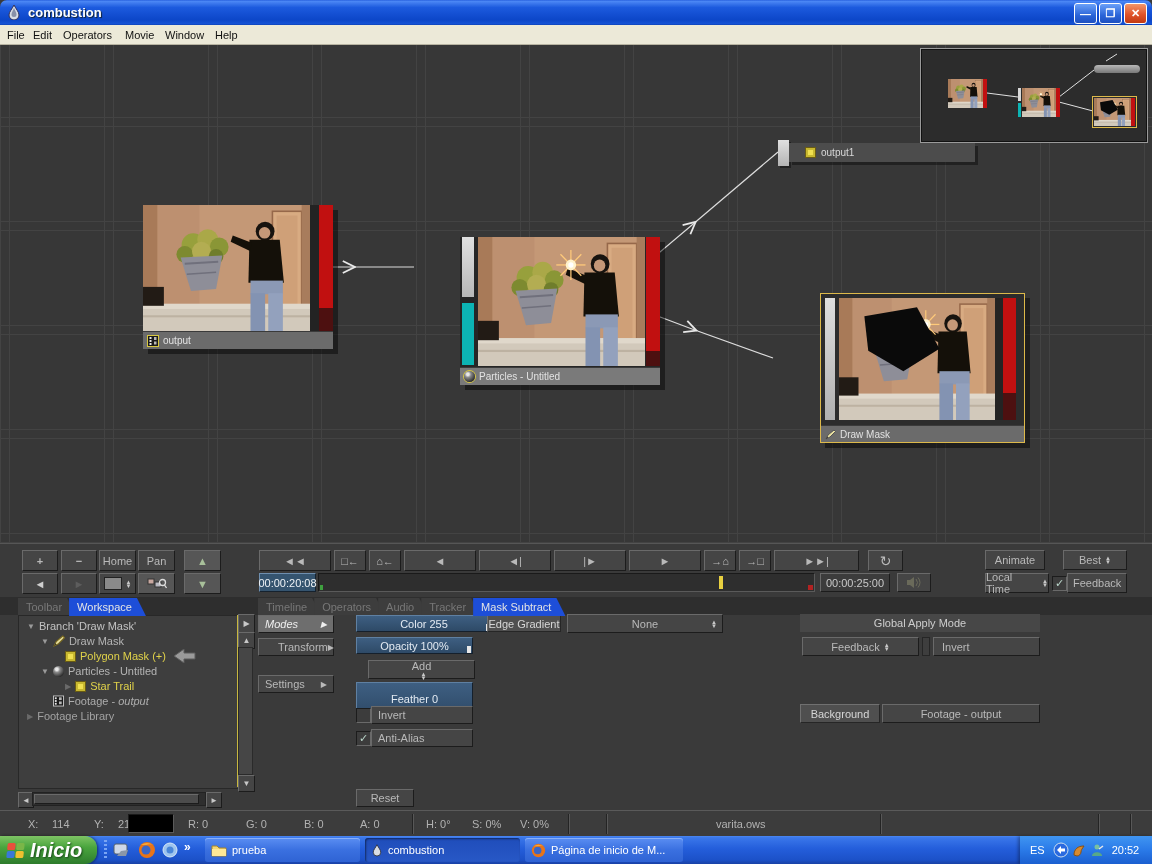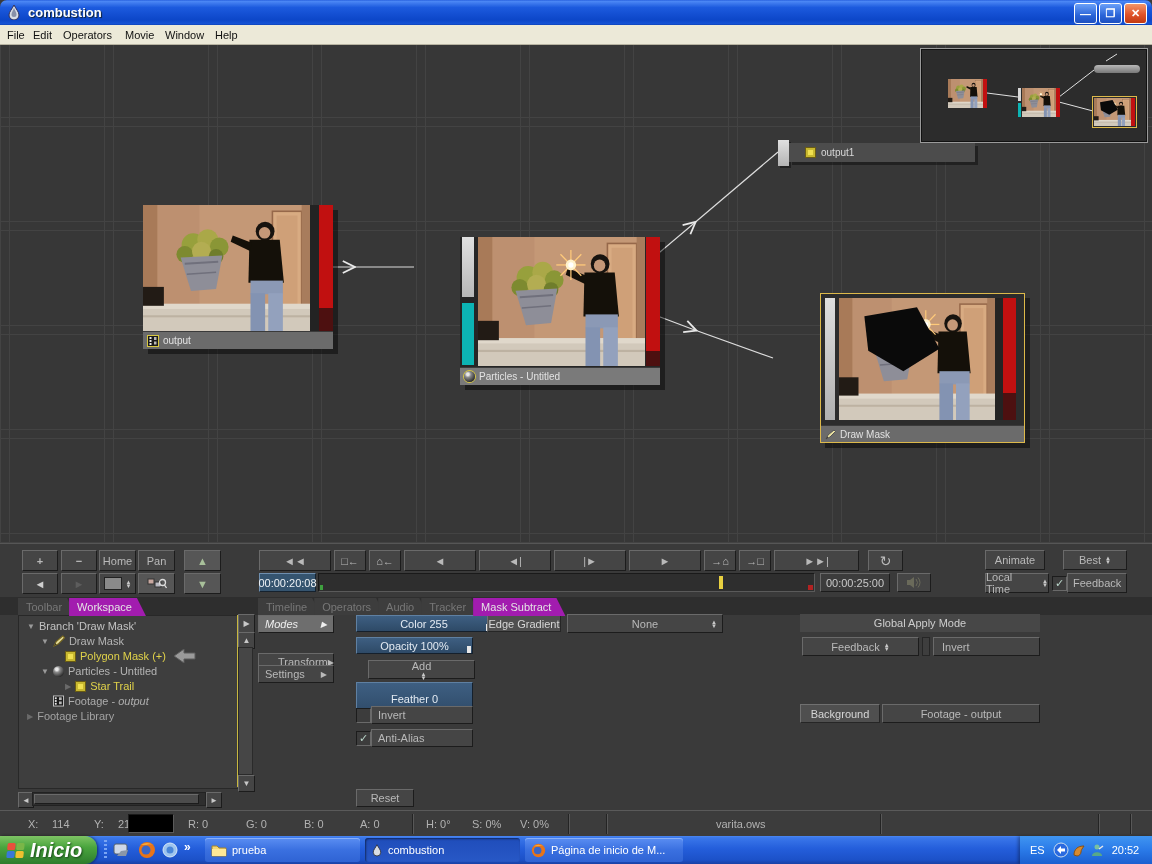--- a/index.html
+++ b/index.html
@@ -38,21 +38,21 @@
   .spin{display:flex;flex-direction:column;line-height:4px;font-size:6px;color:#c9c9c9;margin-left:4px;}
   .tc{background:#35546f;border:1px solid;border-color:#6f8faf #16222e #16222e #6f8faf;color:#eef2f6;
     font-size:11px;display:flex;align-items:center;justify-content:center;position:absolute;box-sizing:border-box;}
   .checkbox{position:absolute;width:13px;height:13px;background:#3c3c3c;border:1px solid;
     border-color:#1c1c1c #6a6a6a #6a6a6a #1c1c1c;color:#bcd8cc;font-size:11px;line-height:12px;text-align:center;}
   
   .tabsrow{left:0;top:597px;width:1152px;height:18px;background:#2e2e2e;}
   .tab{position:relative;display:inline-block;height:18px;line-height:18px;padding:0 14px 0 8px;
     margin-right:-7px;font-size:11px;color:#777;background:#3d3d3d;
     clip-path:polygon(0 0,calc(100% - 9px) 0,100% 100%,0 100%);}
-  .tab.active{background:#a21caf;color:#e4e4e4;z-index:2;}
+  .tab.active{background:#1d4ed8;color:#e4e4e4;z-index:2;}
   
   .panel{left:0;top:615px;width:1152px;height:195px;background:#3a3a3a;}
   .tree{position:absolute;left:18px;top:0;width:219px;height:172px;background:#3e3e3e;
     border:1px solid #282828;overflow:hidden;}
   .trow{position:absolute;height:14px;display:flex;align-items:center;gap:4px;font-size:11px;color:#b4b4b4;}
   .trow .tri{font-size:8px;color:#9a9a9a;}
   .yellow{color:#e0d24a;}
   .sq-icon{width:9px;height:9px;background:#f0e050;border:1px solid #6a5c14;box-shadow:inset 0 0 0 2px #c8b830;}
   .sphere{width:11px;height:11px;border-radius:50%;background:radial-gradient(circle at 35% 30%,#e8e8e8 0 12%,#8a8a8a 30%,#1a1a1a 85%);}
   .scrollbtn{position:absolute;background:#454545;border:1px solid;border-color:#6a6a6a #1c1c1c #1c1c1c #6a6a6a;
@@ -581,25 +581,25 @@
   <div class="scrollbtn" style="left:18px;top:177px;width:14px;height:14px;color:#c8c8c8;">◄</div>
   <div class="abs" style="left:32px;top:177px;width:174px;height:14px;background:#2e2e2e;border:1px solid #222;">
     <div class="abs" style="left:1px;top:1px;width:165px;height:10px;background:#4c4c4c;border:1px solid;border-color:#6a6a6a #1c1c1c #1c1c1c #6a6a6a;"></div>
   </div>
   <div class="scrollbtn" style="left:206px;top:177px;width:14px;height:14px;color:#c8c8c8;">►</div>
 
   <div class="btn cat-btn" style="left:258px;top:0;background:#6e6e6e;color:#efefef;font-style:italic;">
     <span>Modes</span>
       <span style="font-size:8px;">▶</span>
   </div>
-  <div class="btn cat-btn" style="left:258px;top:38px;padding-left:19px;">
+  <div class="btn cat-btn" style="left:258px;top:23px;padding-left:19px;">
     <span>Transform</span>
       <span style="font-size:8px;">▶</span>
   </div>
-  <div class="btn cat-btn" style="left:258px;top:50px;">
+  <div class="btn cat-btn" style="left:258px;top:60px;">
     <span>Settings</span>
       <span style="font-size:8px;">▶</span>
   </div>
 
   <div class="btn btn-blue" style="left:356px;top:0;width:136px;height:17px;">
     <span>Color 255</span>
       <span class="notch" style="right:1px;"></span>
   </div>
   <div class="btn btn-blue" style="left:356px;top:22px;width:117px;height:17px;">
     <span>Opacity 100%</span>

